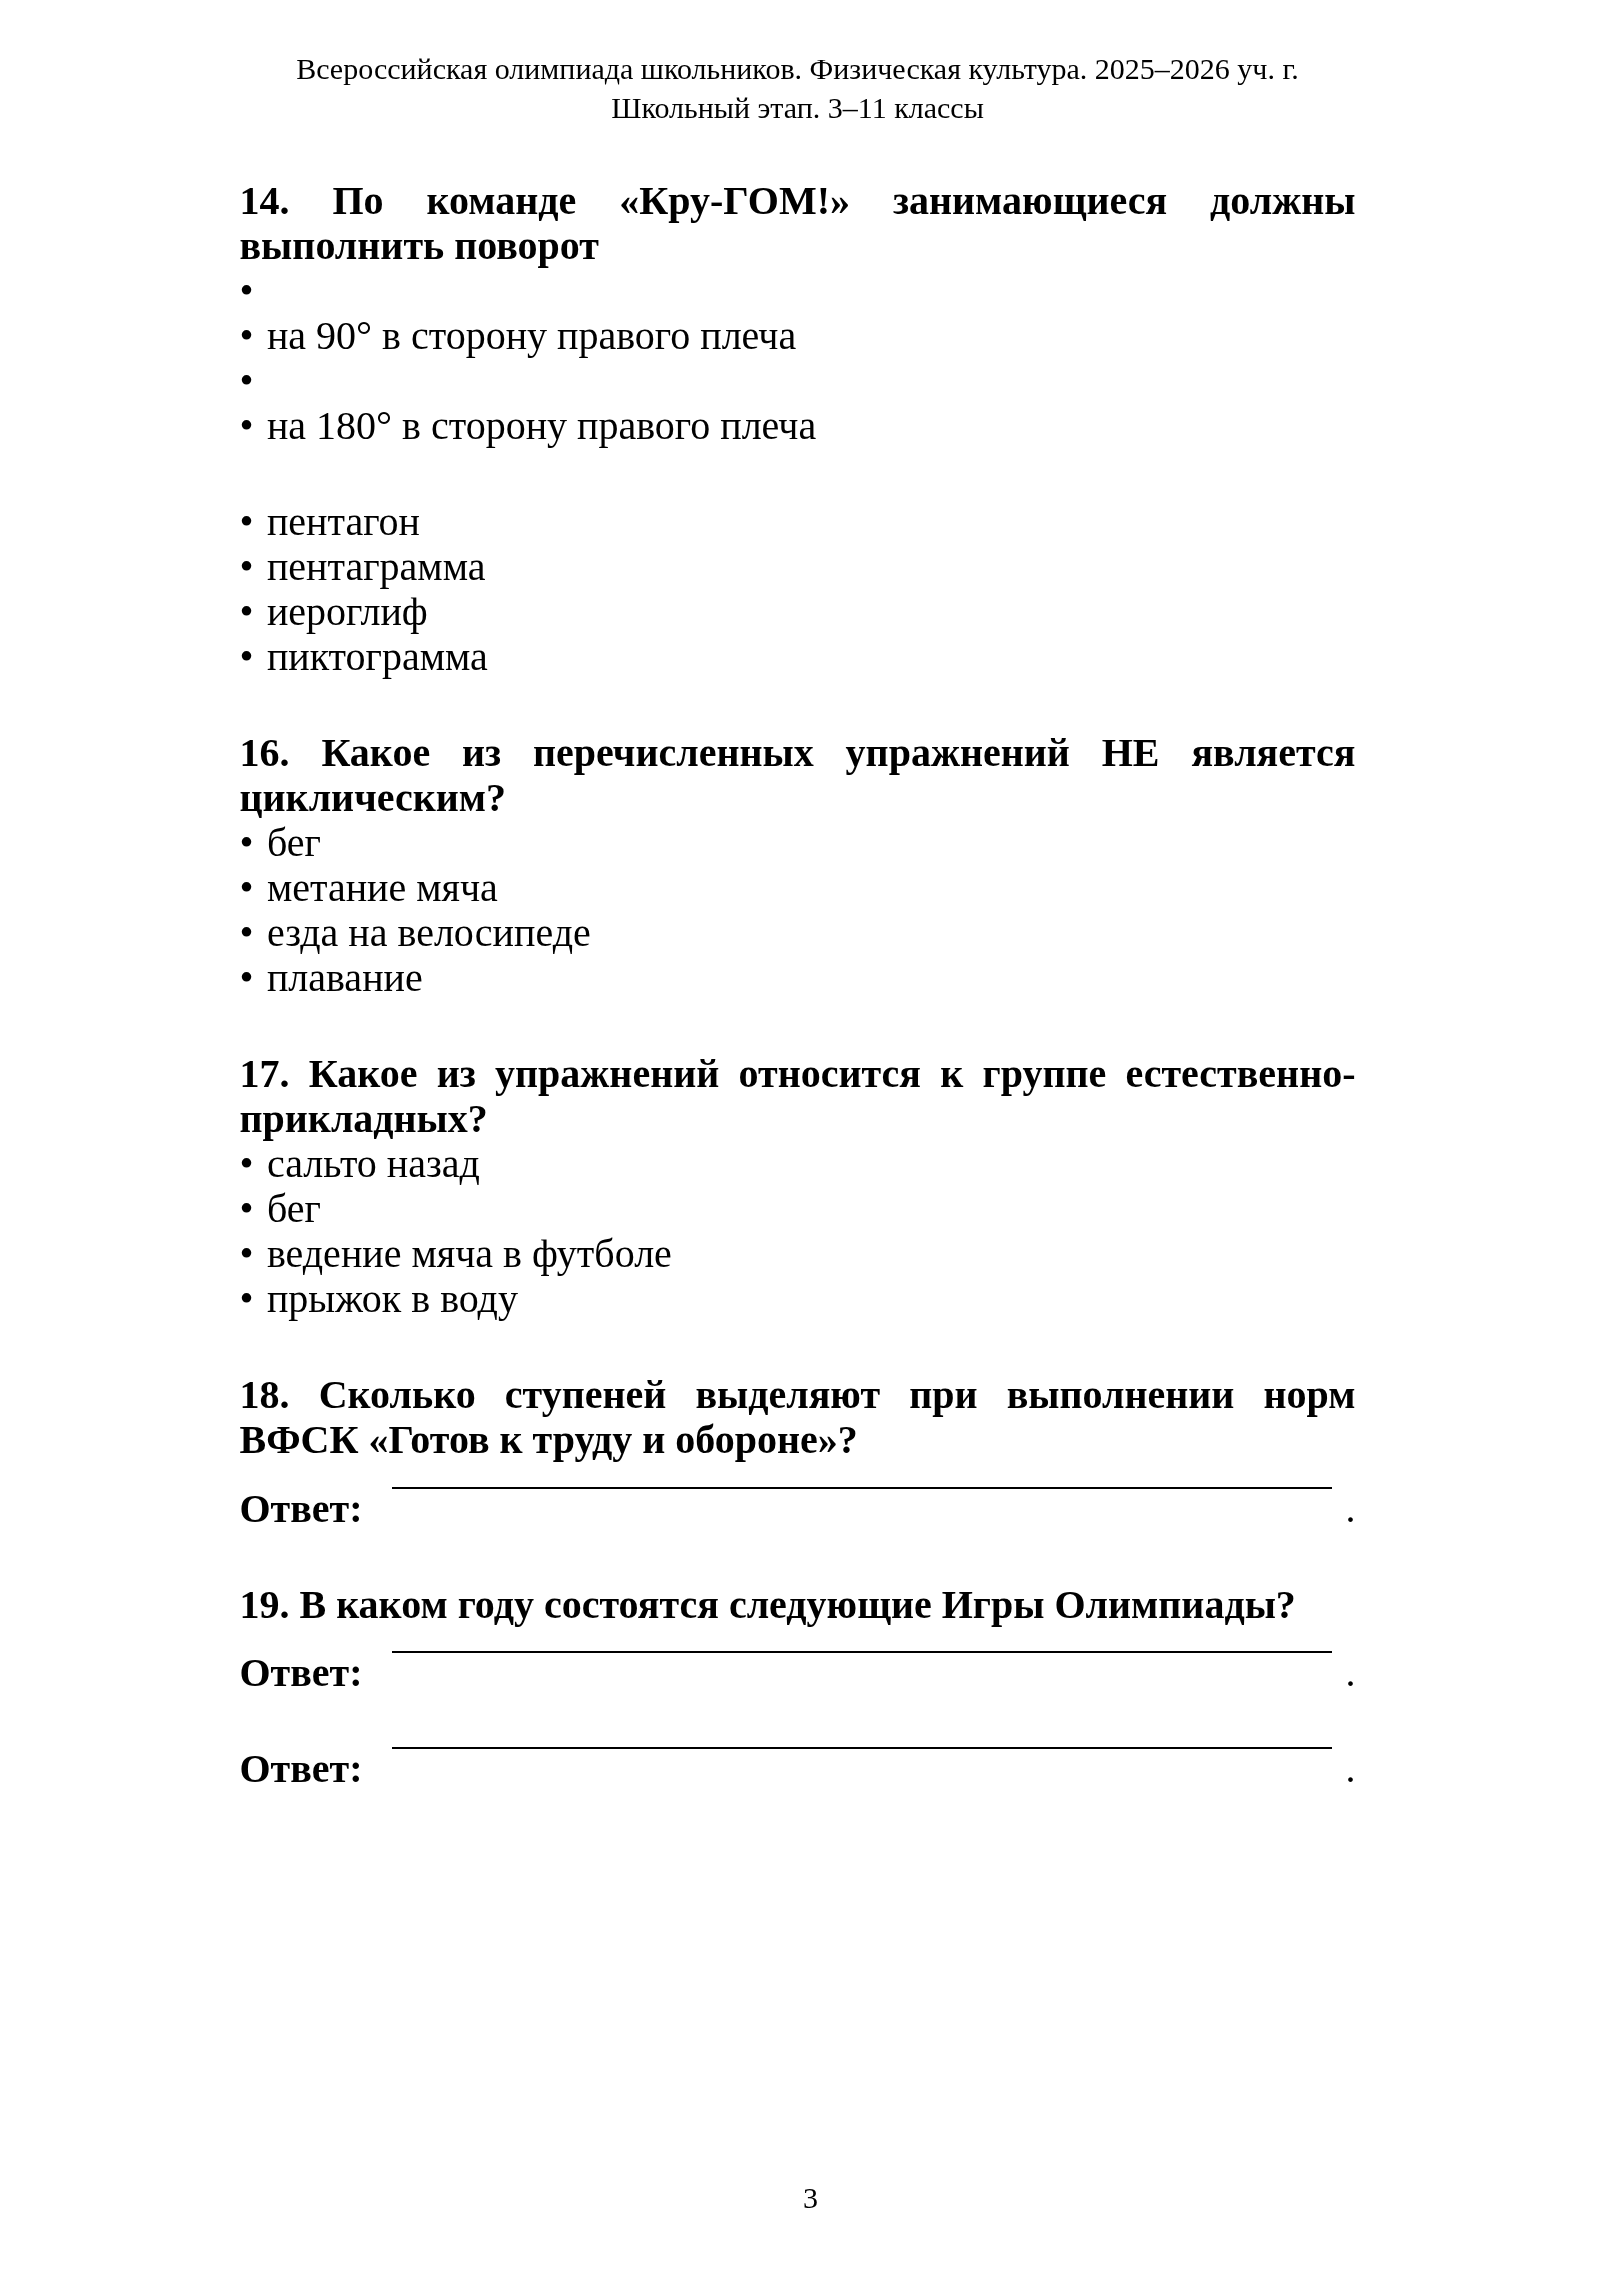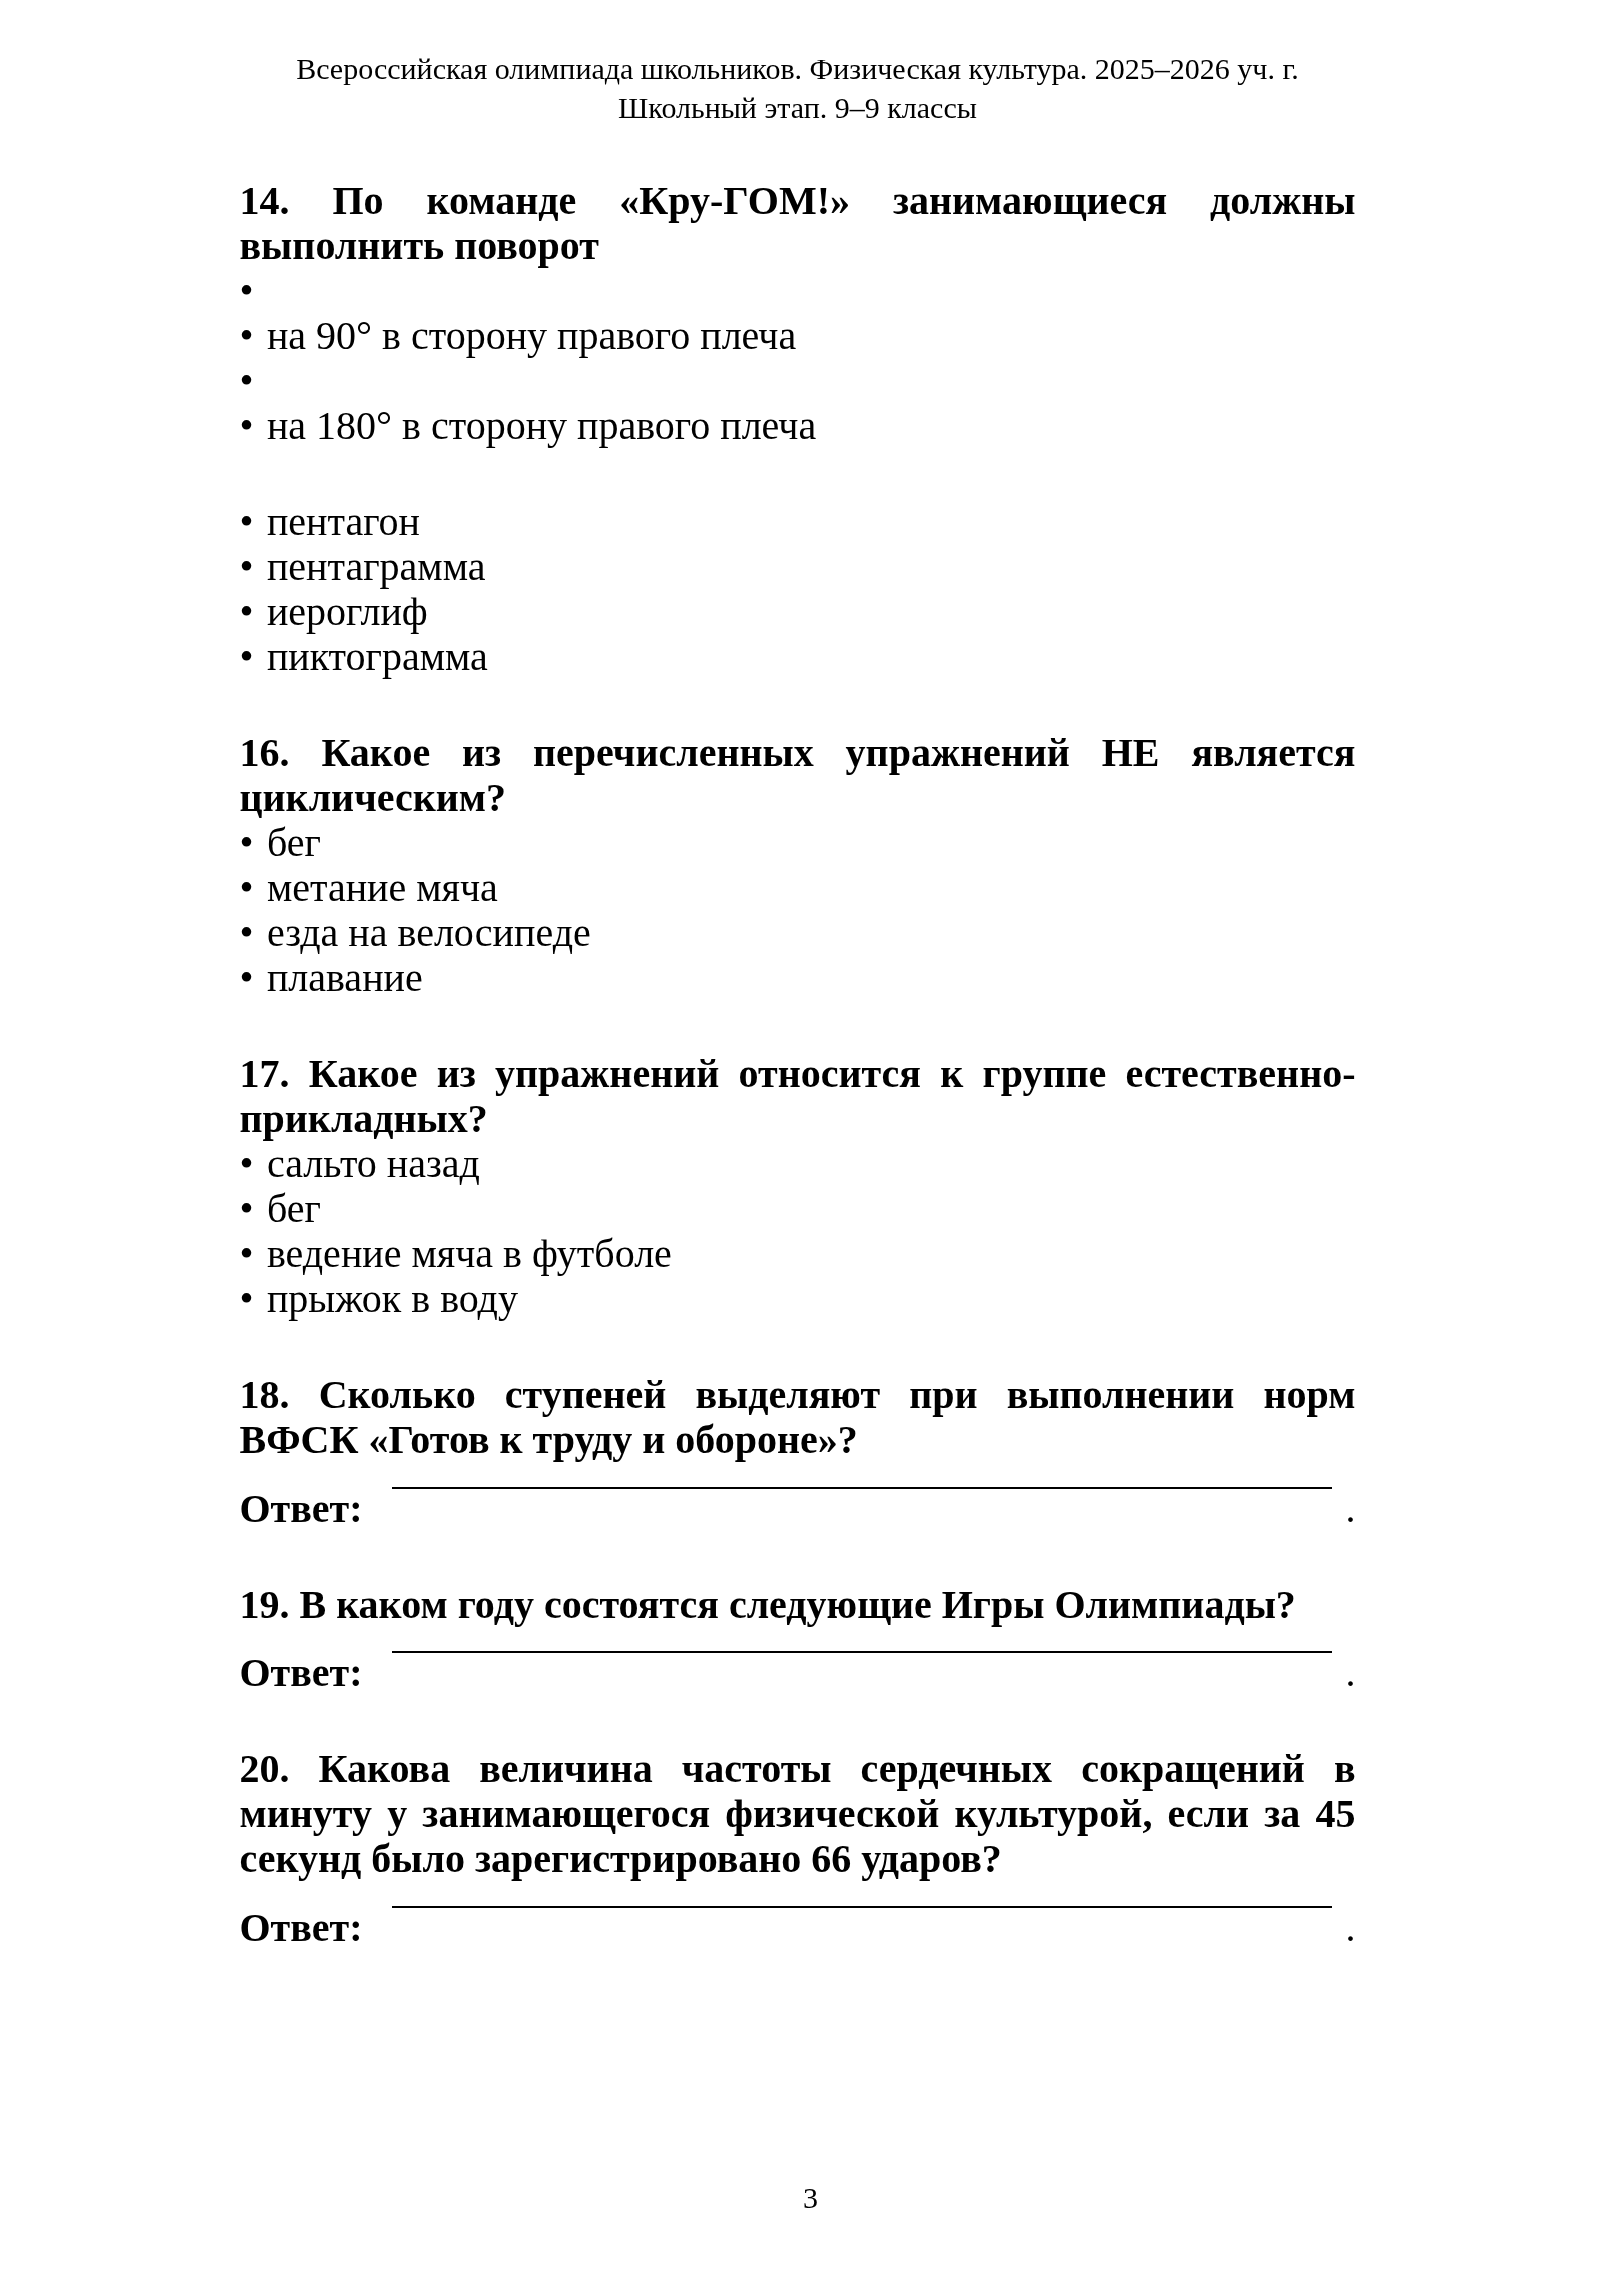--- a/index.html
+++ b/index.html
@@ -76,21 +76,21 @@
   }
 </style>
 </head>
 <body>
 
 <div class="page">
   <div class="content">
 
     <div class="doc-header">
       <div>Всероссийская олимпиада школьников. Физическая культура. 2025–2026 уч. г.</div>
-      <div>Школьный этап. 9–9 классы</div>
+      <div>Школьный этап. 3–11 классы</div>
     </div>
 
     <div class="question">
       <div class="question-heading"><span class="question-number">14.</span> <span>По команде «Кру-ГОМ!» занимающиеся должны выполнить поворот</span></div>
       <div class="options">
         <div class="option">
             <span class="bullet">•</span>
           </div>
         <div class="option">
             <span class="bullet">•</span>
@@ -183,21 +183,20 @@
     <div class="question">
       <div class="question-heading"><span class="question-number">19.</span> <span>В каком году состоятся следующие Игры Олимпиады?</span></div>
       <div class="answer-row">
         <span class="answer-label">Ответ:</span>
         <span class="answer-line"></span>
         <span class="answer-period">.</span>
       </div>
     </div>
 
     <div class="question">
-      <div class="question-heading"><span class="question-number">20.</span> <span>Какова величина частоты сердечных сокращений в минуту у занимающегося физической культурой, если за 45 секунд было зарегистрировано 66 ударов?</span></div>
       <div class="answer-row">
         <span class="answer-label">Ответ:</span>
         <span class="answer-line"></span>
         <span class="answer-period">.</span>
       </div>
     </div>
 
   </div>
 
   <div class="page-footer">

